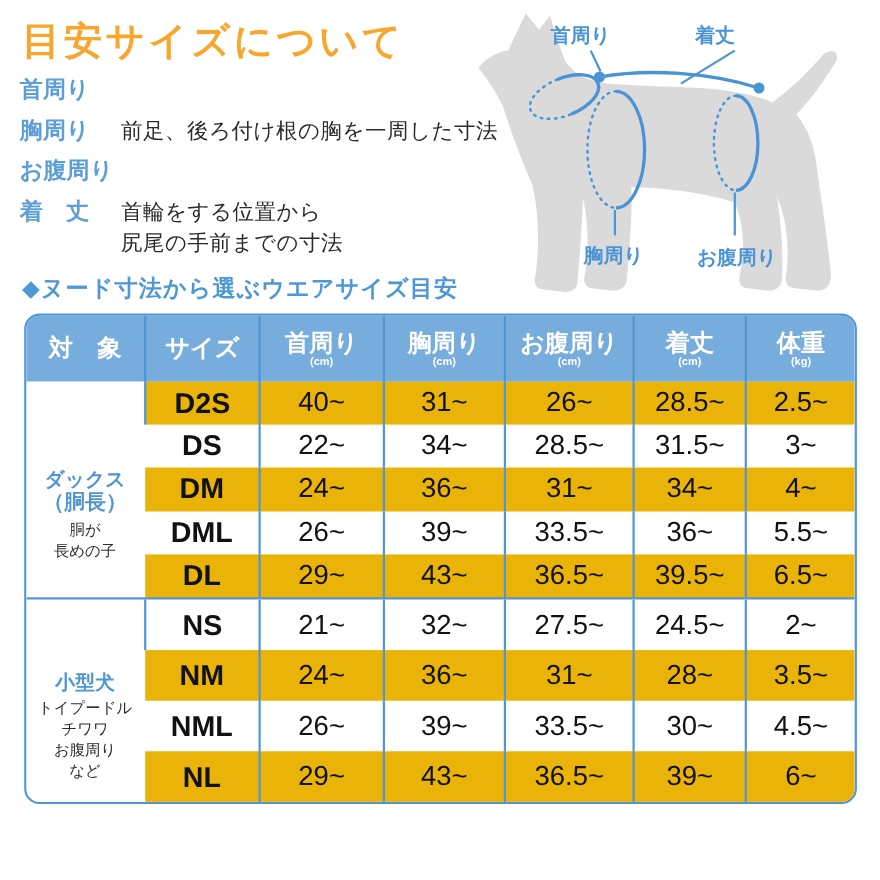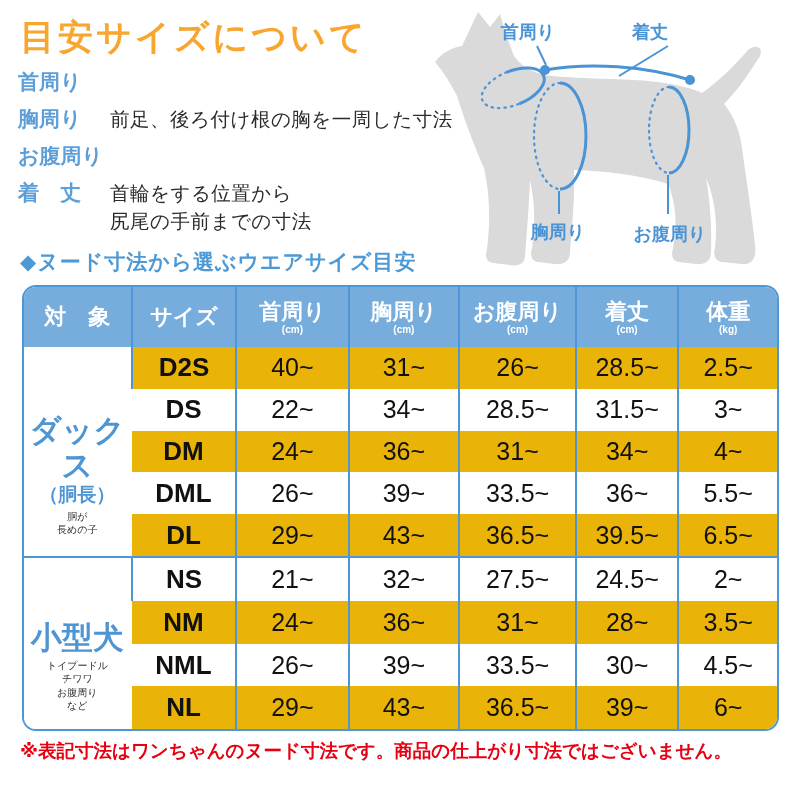--- a/index.html
+++ b/index.html
@@ -30,23 +30,23 @@
   .size-table th .h-unit{font-size:10px;line-height:1.1;display:block;font-weight:bold;}
   .size-table td{text-align:center;vertical-align:middle;padding:0;}
   .size-table th + th, .size-table td + td{border-left:2px solid #4F96D6;}
   .size-table td.col-target{border-left:none;background:#fff;}
   .size-table tr.group-start td{border-top:2px solid #4F96D6;}
   .size-table tr.stripe td{background:#eab308;}
   .size-table tr.stripe td.col-target{background:#fff;}
   .cell-size{font-size:26px;font-weight:bold;color:#111;}
   .cell-num{font-size:25px;color:#111;letter-spacing:0px;}
   .target-cell{line-height:1.12;}
-  .target-name{font-size:31px;font-weight:bold;color:#4E95D4;display:block;line-height:1.15;margin-top:46px;}
+  .target-name{font-size:18px;font-weight:bold;color:#4E95D4;display:block;line-height:1.15;margin-top:46px;}
   .target-name2{font-size:19px;font-weight:bold;color:#4E95D4;display:block;line-height:1.2;}
-  .target-note{font-size:10px;color:#2b2b2b;display:block;white-space:pre-line;line-height:1.35;margin-top:3px;}
+  .target-note{font-size:14px;color:#2b2b2b;display:block;white-space:pre-line;line-height:1.35;margin-top:3px;}
 
   .notes{position:absolute;left:20px;top:736px;width:770px;}
   .note-line{font-size:18.5px;font-weight:bold;color:#E60012;line-height:30px;letter-spacing:0px;}
 </style>
 </head>
 <body>
 
 <div class="page">
 
   <div class="page-title">目安サイズについて</div>
@@ -270,16 +270,15 @@
         <td class="cell-num">43~</td>
         <td class="cell-num">36.5~</td>
         <td class="cell-num">39~</td>
         <td class="cell-num">6~</td>
       </tr>
     </tbody>
       </table>
   </div>
 
   <div class="notes">
-    <div class="note-line">※表記寸法はワンちゃんのヌード寸法です。商品の仕上がり寸法ではございません。</div>
   </div>
 
 </div>
 
 </body></html>

